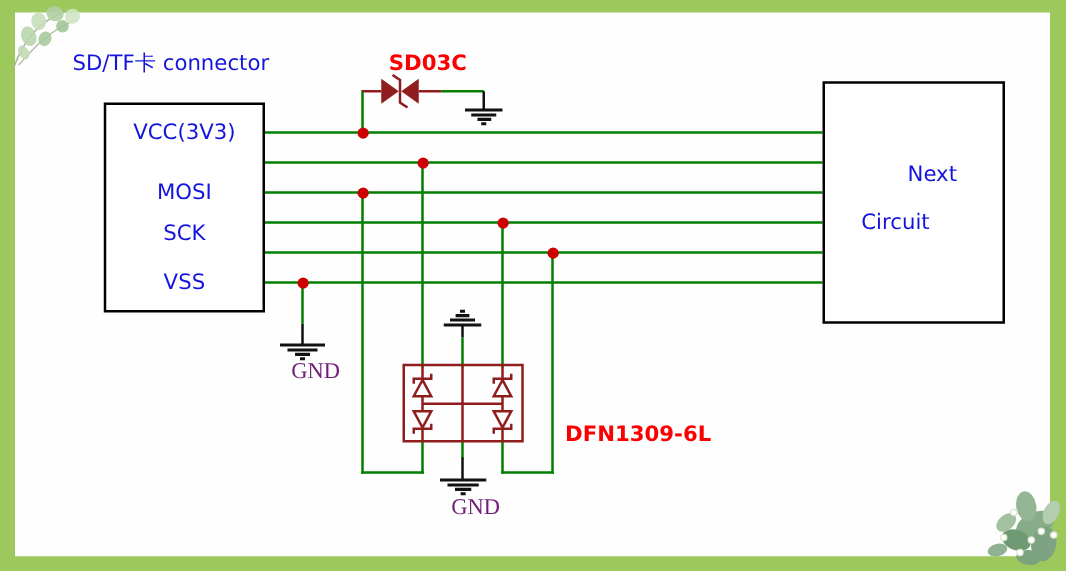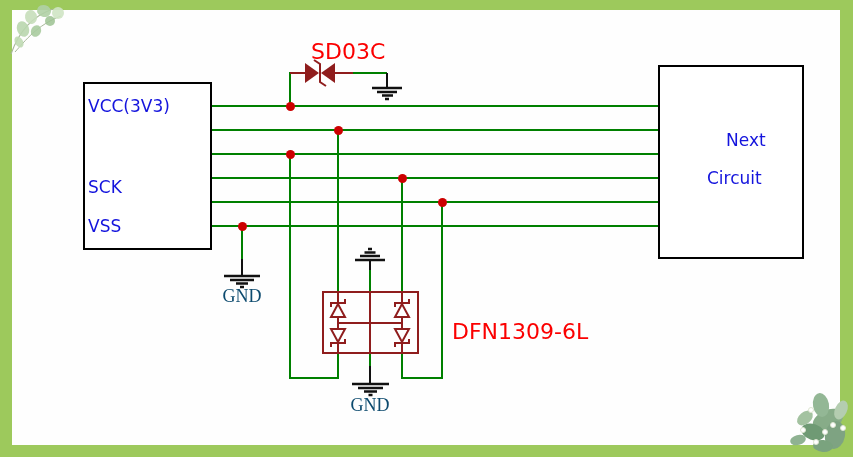--- a/index.html
+++ b/index.html
@@ -7,23 +7,23 @@
     position:relative; width:853px; height:457px;
     background:#9dc95c; overflow:hidden;
     font-family:"DejaVu Sans", sans-serif;
   }
   .sheet{position:absolute; left:12px; top:10px; right:13px; bottom:12px; background:#fefefe;}
   .wire{position:absolute; background:#008000;}
   .stem{position:absolute; background:#111111;}
   .dot{position:absolute; width:9px; height:9px; border-radius:50%; background:#cc0000;}
   .box{position:absolute; box-sizing:border-box; border:2px solid #000; background:#fff;}
   .blue{position:absolute; color:#1414dd; font-size:17px; line-height:20px; white-space:nowrap;}
-  .red{position:absolute; color:#fb0000; font-size:22px; line-height:19px; white-space:nowrap;}
-  .gnd{position:absolute; color:#0c4a6e; font-family:"Liberation Serif", serif; font-size:18px; line-height:18px; text-align:center; width:60px;}
-  .pin{position:absolute; left:88px; width:119px; text-align:left; height:20px;}
+  .red{position:absolute; color:#fb0000; font-size:17px; line-height:19px; white-space:nowrap;font-weight:bold;}
+  .gnd{position:absolute; color:#701a75; font-family:"Liberation Serif", serif; font-size:18px; line-height:18px; text-align:right; width:60px;}
+  .pin{position:absolute; left:88px; width:119px; text-align:center; height:20px;}
   svg{position:absolute; display:block;}
 </style>
 </head>
 <body>
 
 <div class="canvas">
   <div class="sheet"></div>
 
   <div class="wire" style="left:211px;top:105px;width:448px;height:2px;"></div>
   <div class="wire" style="left:211px;top:129px;width:448px;height:2px;"></div>
@@ -46,27 +46,29 @@
   <div class="wire" style="left:369px;top:270px;width:2px;height:24px;"></div>
   <div class="wire" style="left:369px;top:353px;width:2px;height:14px;"></div>
 
   <div class="stem" style="left:386px;top:73px;width:2px;height:15px;"></div>
   <div class="stem" style="left:241px;top:259px;width:2px;height:17px;"></div>
   <div class="stem" style="left:369px;top:260px;width:2px;height:10px;"></div>
   <div class="stem" style="left:369px;top:366px;width:2px;height:18px;"></div>
 
   <div class="box" style="left:83px;top:82px;width:129px;height:168px;"></div>
   <div class="blue pin" style="top:96px;">VCC(3V3)</div>
+  <div class="blue pin" style="top:144px;">MOSI</div>
   <div class="blue pin" style="top:177px;">SCK</div>
   <div class="blue pin" style="top:216px;">VSS</div>
 
   <div class="box" style="left:658px;top:65px;width:146px;height:194px;"></div>
   <div class="blue" style="left:726px;top:130px;">Next</div>
-  <div class="blue" style="left:707px;top:168px;">Circuit</div>
+  <div class="blue" style="left:689px;top:168px;">Circuit</div>
 
+  <div class="blue" style="left:58px;top:41px;">SD/TF卡 connector</div>
 
   <div class="dot" style="left:286px;top:102px;"></div>
   <div class="dot" style="left:334px;top:126px;"></div>
   <div class="dot" style="left:286px;top:150px;"></div>
   <div class="dot" style="left:398px;top:174px;"></div>
   <div class="dot" style="left:438px;top:198px;"></div>
   <div class="dot" style="left:238px;top:222px;"></div>
 
   <div class="red" style="left:311px;top:42px;">SD03C</div>
   <svg style="left:287px;top:56px;" width="70" height="36" viewBox="287 56 70 36">
@@ -113,21 +115,21 @@
     <line x1="338" y1="343" x2="338" y2="352" stroke="#8f1d1d" stroke-width="2"></line>
 
     <line x1="402" y1="293" x2="402" y2="303" stroke="#8f1d1d" stroke-width="2"></line>
     <path d="M395,307 L395,303 L409,303 L409,299" fill="none" stroke="#8f1d1d" stroke-width="2"></path>
     <polygon points="402,304 395,317 409,317" fill="none" stroke="#8f1d1d" stroke-width="2"></polygon>
     <line x1="402" y1="317" x2="402" y2="329" stroke="#8f1d1d" stroke-width="2"></line>
     <polygon points="395,329 409,329 402,342" fill="none" stroke="#8f1d1d" stroke-width="2"></polygon>
     <path d="M395,347 L395,343 L409,343 L409,339" fill="none" stroke="#8f1d1d" stroke-width="2"></path>
     <line x1="402" y1="343" x2="402" y2="352" stroke="#8f1d1d" stroke-width="2"></line>
   </svg>
-  <div class="red" style="left:452px;top:322px;">DFN1309-6L</div>
+  <div class="red" style="left:452px;top:339px;">DFN1309-6L</div>
 
   <svg style="left:351px;top:382px;" width="40" height="16" viewBox="0 0 40 16">
     <line x1="1" y1="2" x2="38" y2="2" stroke="#111" stroke-width="2.5"></line>
     <line x1="7" y1="6" x2="32" y2="6" stroke="#111" stroke-width="2.5"></line>
     <line x1="13" y1="9.5" x2="26" y2="9.5" stroke="#111" stroke-width="2.5"></line>
     <line x1="17.5" y1="13" x2="21.5" y2="13" stroke="#111" stroke-width="2.5"></line>
   </svg>
   <div class="gnd" style="left:340px;top:396px;">GND</div>
 
   <svg style="left:3px;top:1px;" width="78" height="57" viewBox="0 0 78 57">

